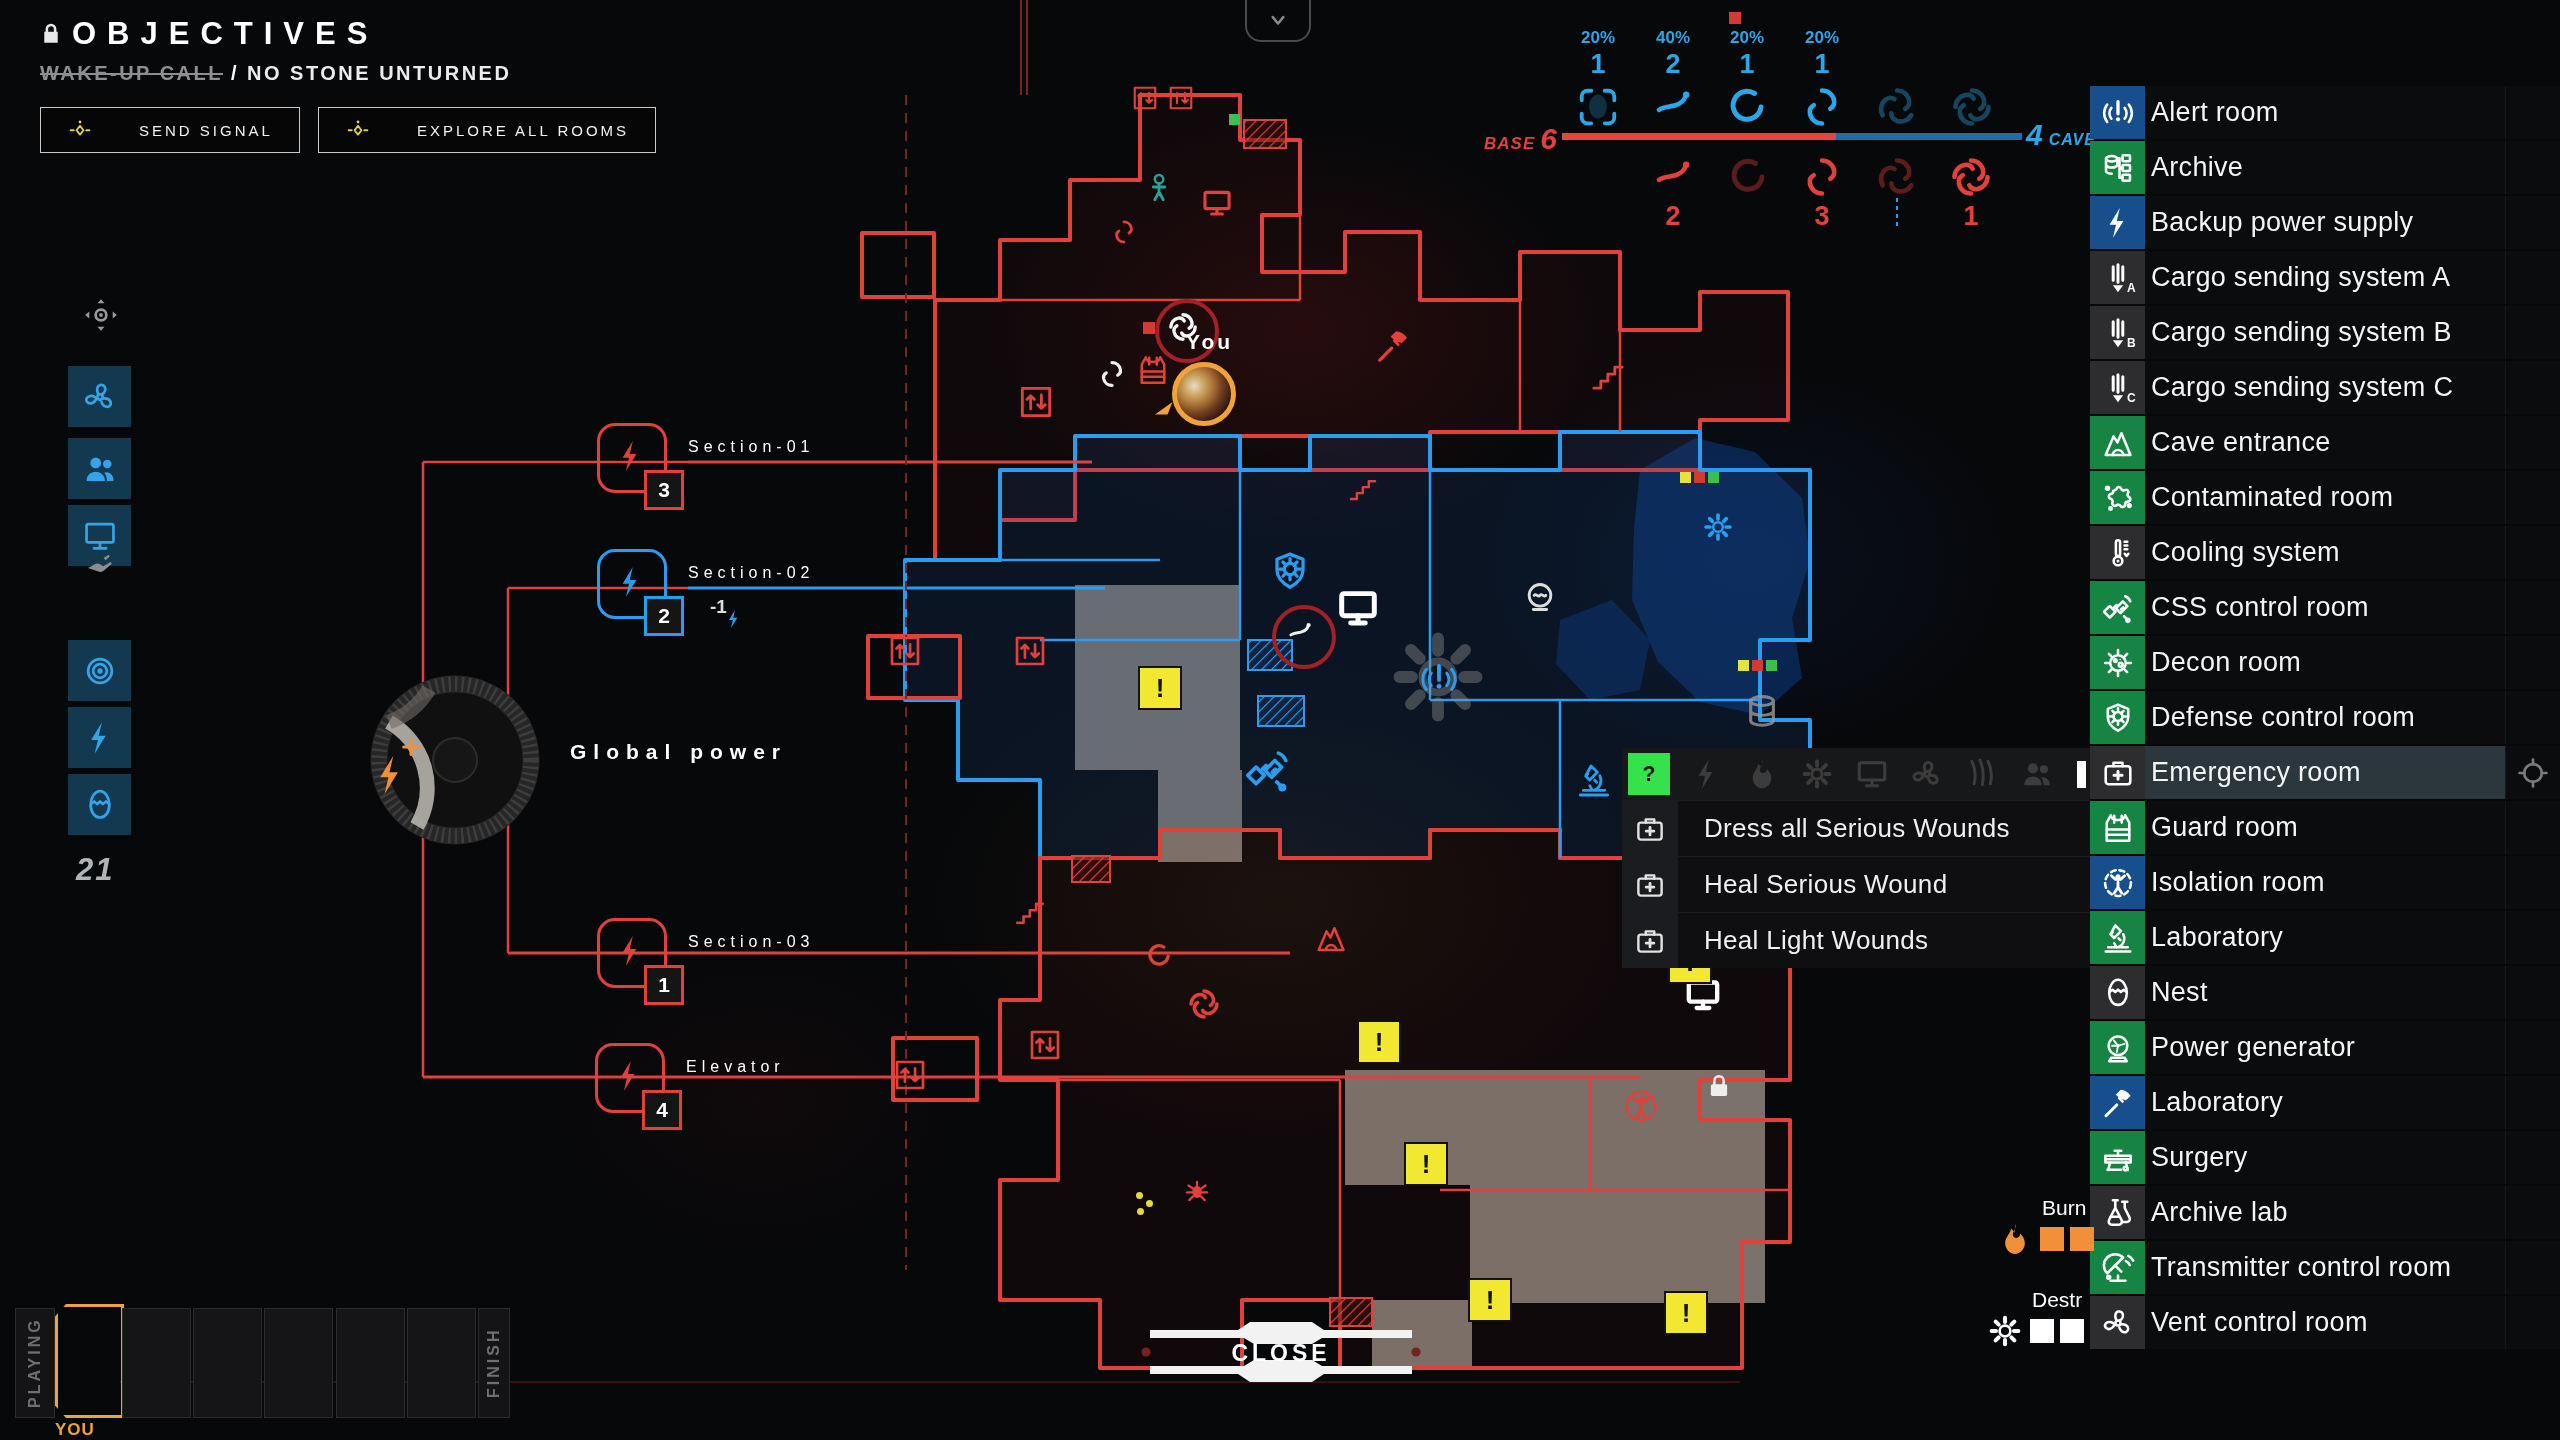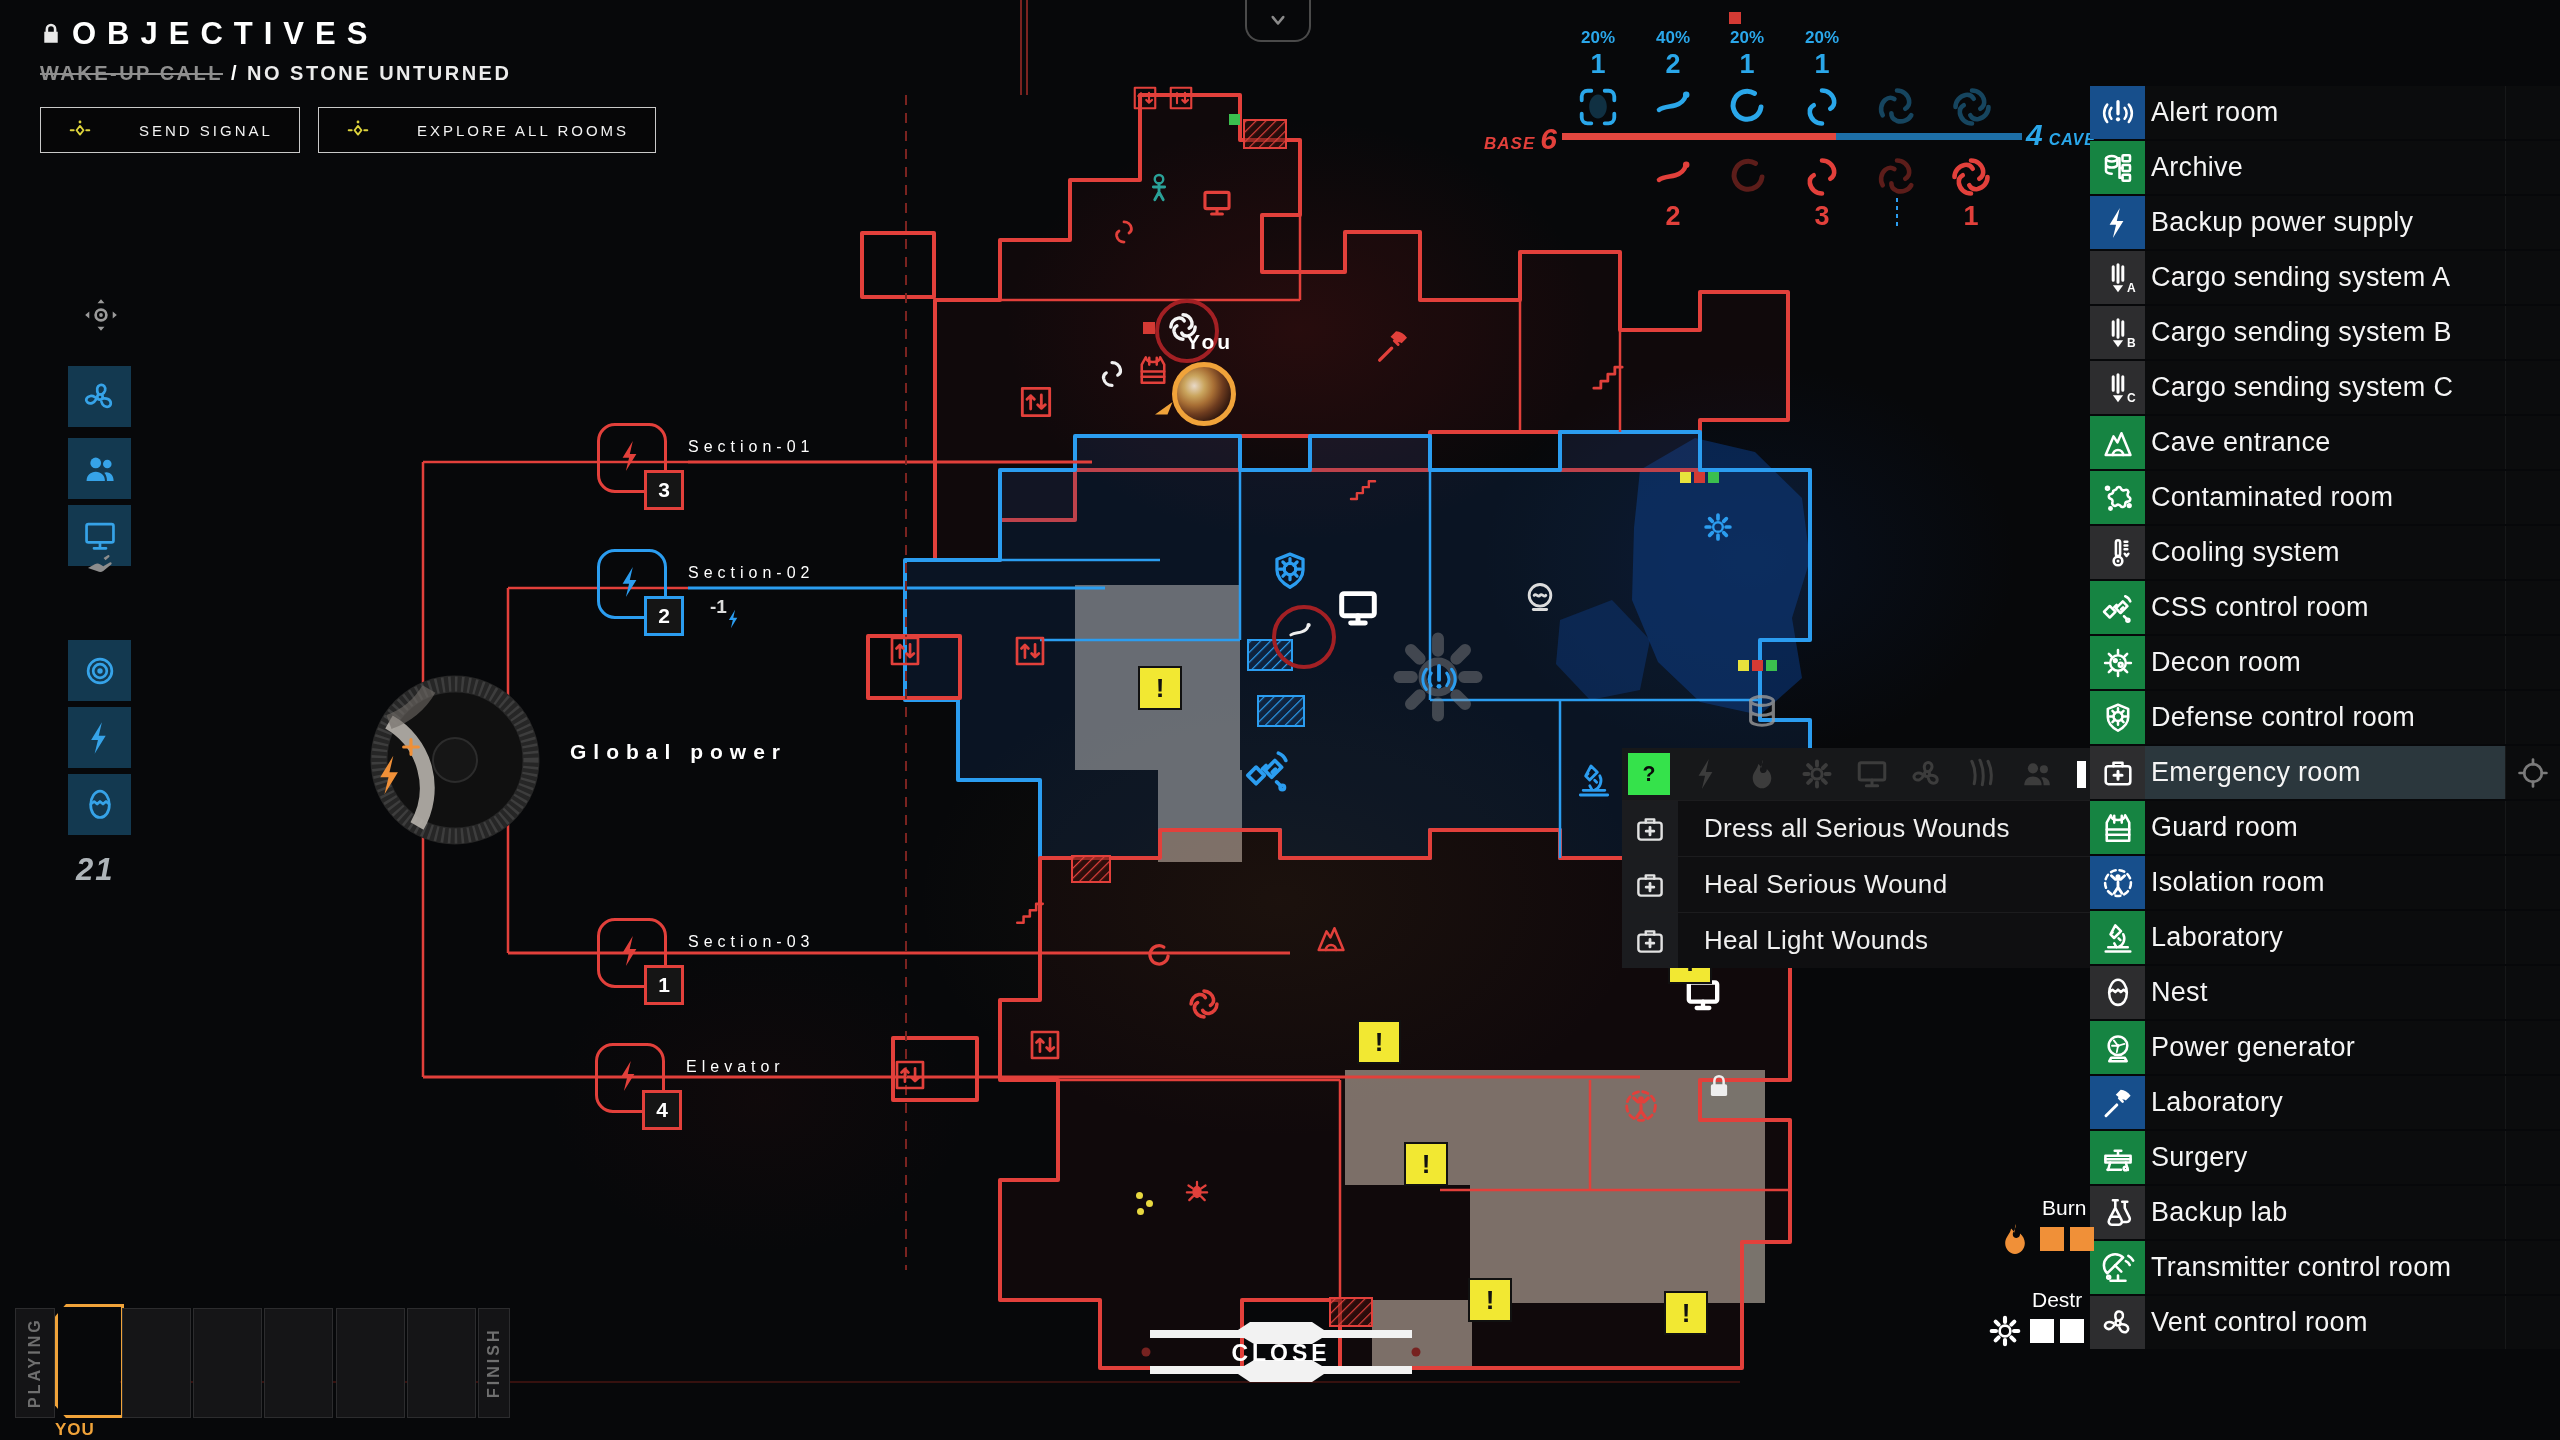--- a/index.html
+++ b/index.html
@@ -1099,21 +1099,21 @@
       <div class="room-row">
         <div class="room-tile" style="background: rgb(45, 45, 47);">
           <span class="icon">
             <svg viewBox="0 0 24 24" xmlns="http://www.w3.org/2000/svg" style="color:#ffffff" fill="none" stroke="currentColor" stroke-width="1.7" stroke-linecap="round" stroke-linejoin="round">
               <path d="M8.6 3.5h3.2M10.2 3.5v5L6 16.8a2.1 2.1 0 0 0 1.9 3h4.6a2.1 2.1 0 0 0 1.9-3L10.2 8.5"></path>
               <path d="M14.8 4.5h3.4M16.5 4.5v4.2l3.2 6.4a2 2 0 0 1-1.8 2.9h-3.1"></path>
               <path d="M7.2 14.5h5.6"></path>
             </svg>
           </span>
         </div>
-        <div class="room-label">Backup lab</div>
+        <div class="room-label">Archive lab</div>
         <div class="room-right"></div>
       </div>
       <div class="room-row">
         <div class="room-tile" style="background: rgb(22, 132, 66);">
           <span class="icon">
             <svg viewBox="0 0 24 24" xmlns="http://www.w3.org/2000/svg" style="color:#ffffff" fill="none" stroke="currentColor" stroke-width="1.7" stroke-linecap="round" stroke-linejoin="round">
               <path d="M4.8 15.6 15.4 5a7.4 7.4 0 0 0-10.6 10.6z"></path>
               <path d="M10 10.2l4.2 4.2M7 20.5h10M12 17v3.5M17.2 7.4a4.6 4.6 0 0 1 2.6 2.6M18.9 3.9a8 8 0 0 1 3.2 3.2"></path>
               <circle cx="5.8" cy="18.2" r="1"></circle>
             </svg>

